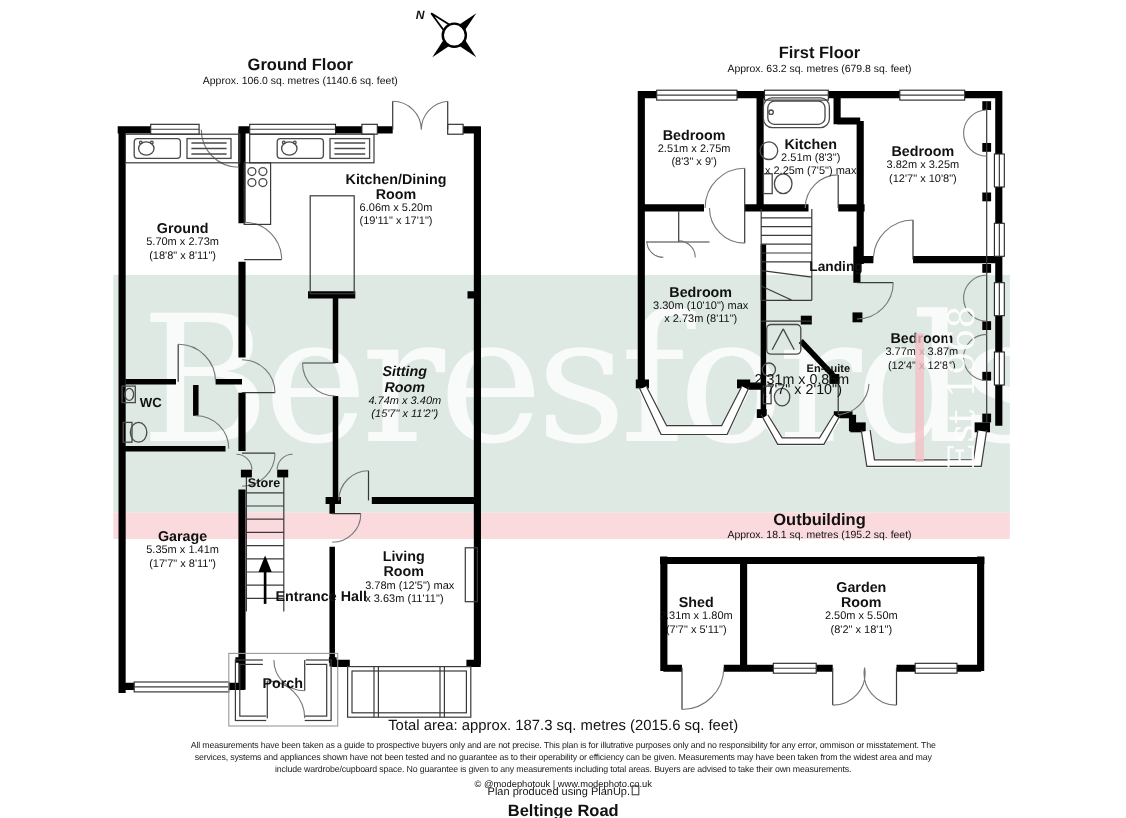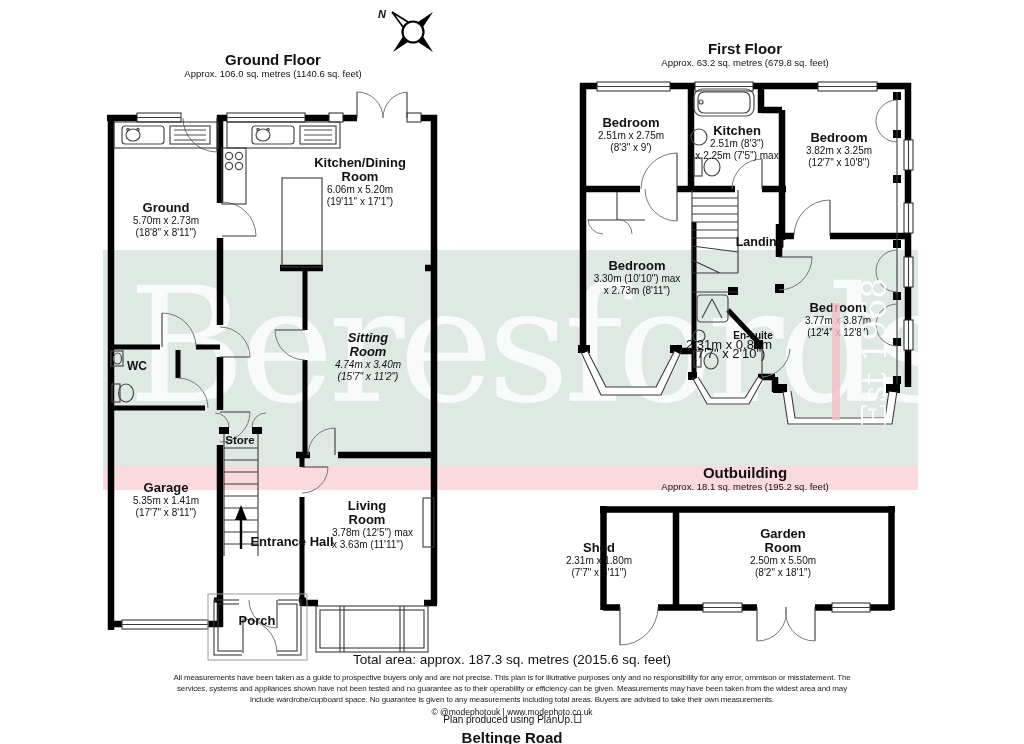--- a/index.html
+++ b/index.html
@@ -315,21 +315,21 @@
     <div class="rn nowrap">En-suite</div>
     <div class="rd nowrap">2.31m x 0.85m</div>
     <div class="rd nowrap">(7'7" x 2'10")</div>
   </div>
   <div class="lbl" style="left:838px;top:301px;">
     <div class="rn nowrap">Bedroom</div>
     <div class="rd nowrap">3.77m x 3.87m</div>
     <div class="rd nowrap">(12'4" x 12'8")</div>
   </div>
 
-  <div class="lbl" style="left:599px;top:541px;">
+  <div class="lbl" style="left:633px;top:541px;">
     <div class="rn nowrap">Shed</div>
     <div class="rd nowrap">2.31m x 1.80m</div>
     <div class="rd nowrap">(7'7" x 5'11")</div>
   </div>
   <div class="lbl" style="left:783px;top:527px;width:70px;">
     <div class="rn">Garden Room</div>
     <div class="rd nowrap">2.50m x 5.50m</div>
     <div class="rd nowrap">(8'2" x 18'1")</div>
   </div>
 

